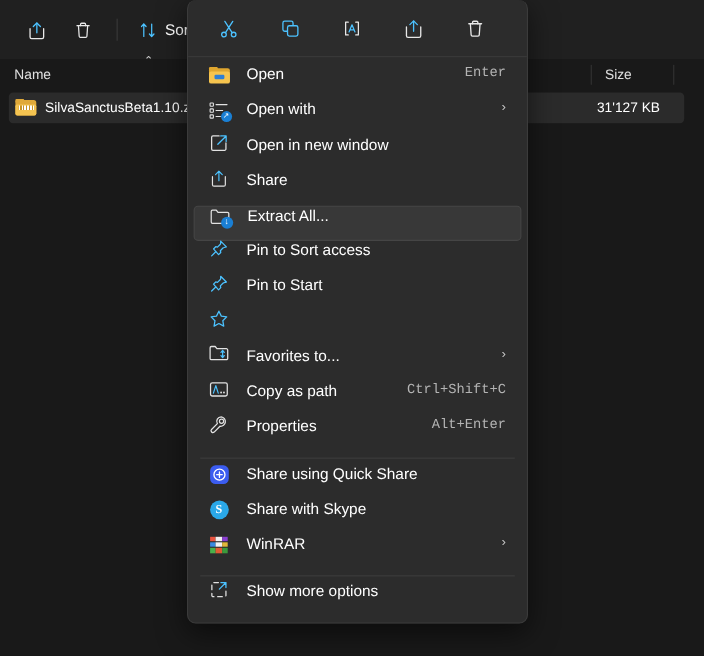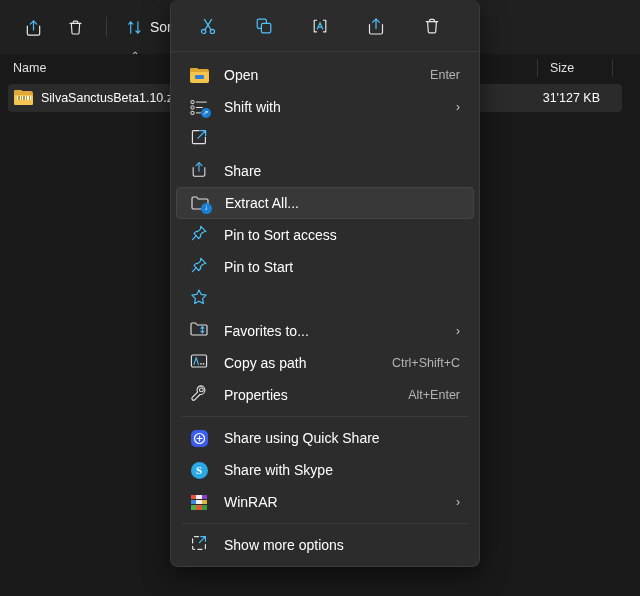--- a/index.html
+++ b/index.html
@@ -175,21 +175,21 @@
     width: 56px; height: 36px;
     display: flex; align-items: center; justify-content: center;
     border-radius: 4px;
   }
 
   
   .menu-item {
     height: 32px;
     margin: 0 5px;
     display: flex;
-    align-items: center;
+    align-items: flex-start;
     border-radius: 4px;
     position: relative;
     padding-left: 12px;
   }
   .menu-item.first { margin-top: 7px; }
   .menu-item.highlight {
     background: #383838;
     border: 1px solid #454545;
     height: 32px;
   }
@@ -202,20 +202,21 @@
   .mi-label {
     font-size: 14px;
     color: #ffffff;
     white-space: nowrap;
   }
   .mi-accel {
     position: absolute;
     right: 14px;
     font-size: 12.5px;
     color: #b4b4b4;
+    font-family: Liberation Mono, monospace;
   }
   .mi-chevron {
     position: absolute;
     right: 14px;
     font-size: 12px;
     color: #c8c8c8;
     line-height: 1;
   }
   .menu-sep {
     height: 1px;
@@ -409,32 +410,33 @@
           <span style="position:relative;display:block;width:19px;height:17px;">
     <svg width="19" height="17" viewBox="0 0 19 17" fill="none">
       <rect x="1" y="1.6" width="3" height="3" rx="0.6" stroke="#e2e2e2" stroke-width="1"></rect>
       <rect x="1" y="7" width="3" height="3" rx="0.6" stroke="#e2e2e2" stroke-width="1"></rect>
       <rect x="1" y="12.4" width="3" height="3" rx="0.6" stroke="#e2e2e2" stroke-width="1"></rect>
       <path d="M6.4 3.1h10M6.4 8.5h6M6.4 13.9h4" stroke="#e2e2e2" stroke-width="1" stroke-linecap="round"></path>
     </svg>
     <span class="badge-circle">↗</span>
   </span>
         </span>
-        <span class="mi-label">Shift with</span>
+        <span class="mi-label">Open with</span>
         <span class="mi-chevron">›</span>
       </div>
       <div class="menu-item">
         <span class="mi-icon">
           <span>
     <svg width="18" height="18" viewBox="0 0 18 18" fill="none">
       <path d="M9.2 2.6H3.6a1.2 1.2 0 0 0-1.2 1.2v10.6a1.2 1.2 0 0 0 1.2 1.2h10.6a1.2 1.2 0 0 0 1.2-1.2V9" stroke="#e2e2e2" stroke-width="1.15" stroke-linecap="round"></path>
       <path d="M8 10.2 15.4 2.8M10.6 2.6h5v5" stroke="#4cc2ff" stroke-width="1.15" stroke-linecap="round" stroke-linejoin="round"></path>
     </svg>
   </span>
         </span>
+        <span class="mi-label">Open in new window</span>
       </div>
       <div class="menu-item">
         <span class="mi-icon">
           <span>
     <svg width="18" height="18" viewBox="0 0 20 20" fill="none">
       <path d="M3.5 8.5v8a1.5 1.5 0 0 0 1.5 1.5h10a1.5 1.5 0 0 0 1.5-1.5v-8" stroke="#e2e2e2" stroke-width="1.2" stroke-linecap="round"></path>
       <path d="M10 12.5V3.2" stroke="#4cc2ff" stroke-width="1.2" stroke-linecap="round"></path>
       <path d="M6.6 6.4 10 3l3.4 3.4" stroke="#4cc2ff" stroke-width="1.2" stroke-linecap="round" stroke-linejoin="round"></path>
     </svg>
   </span>

